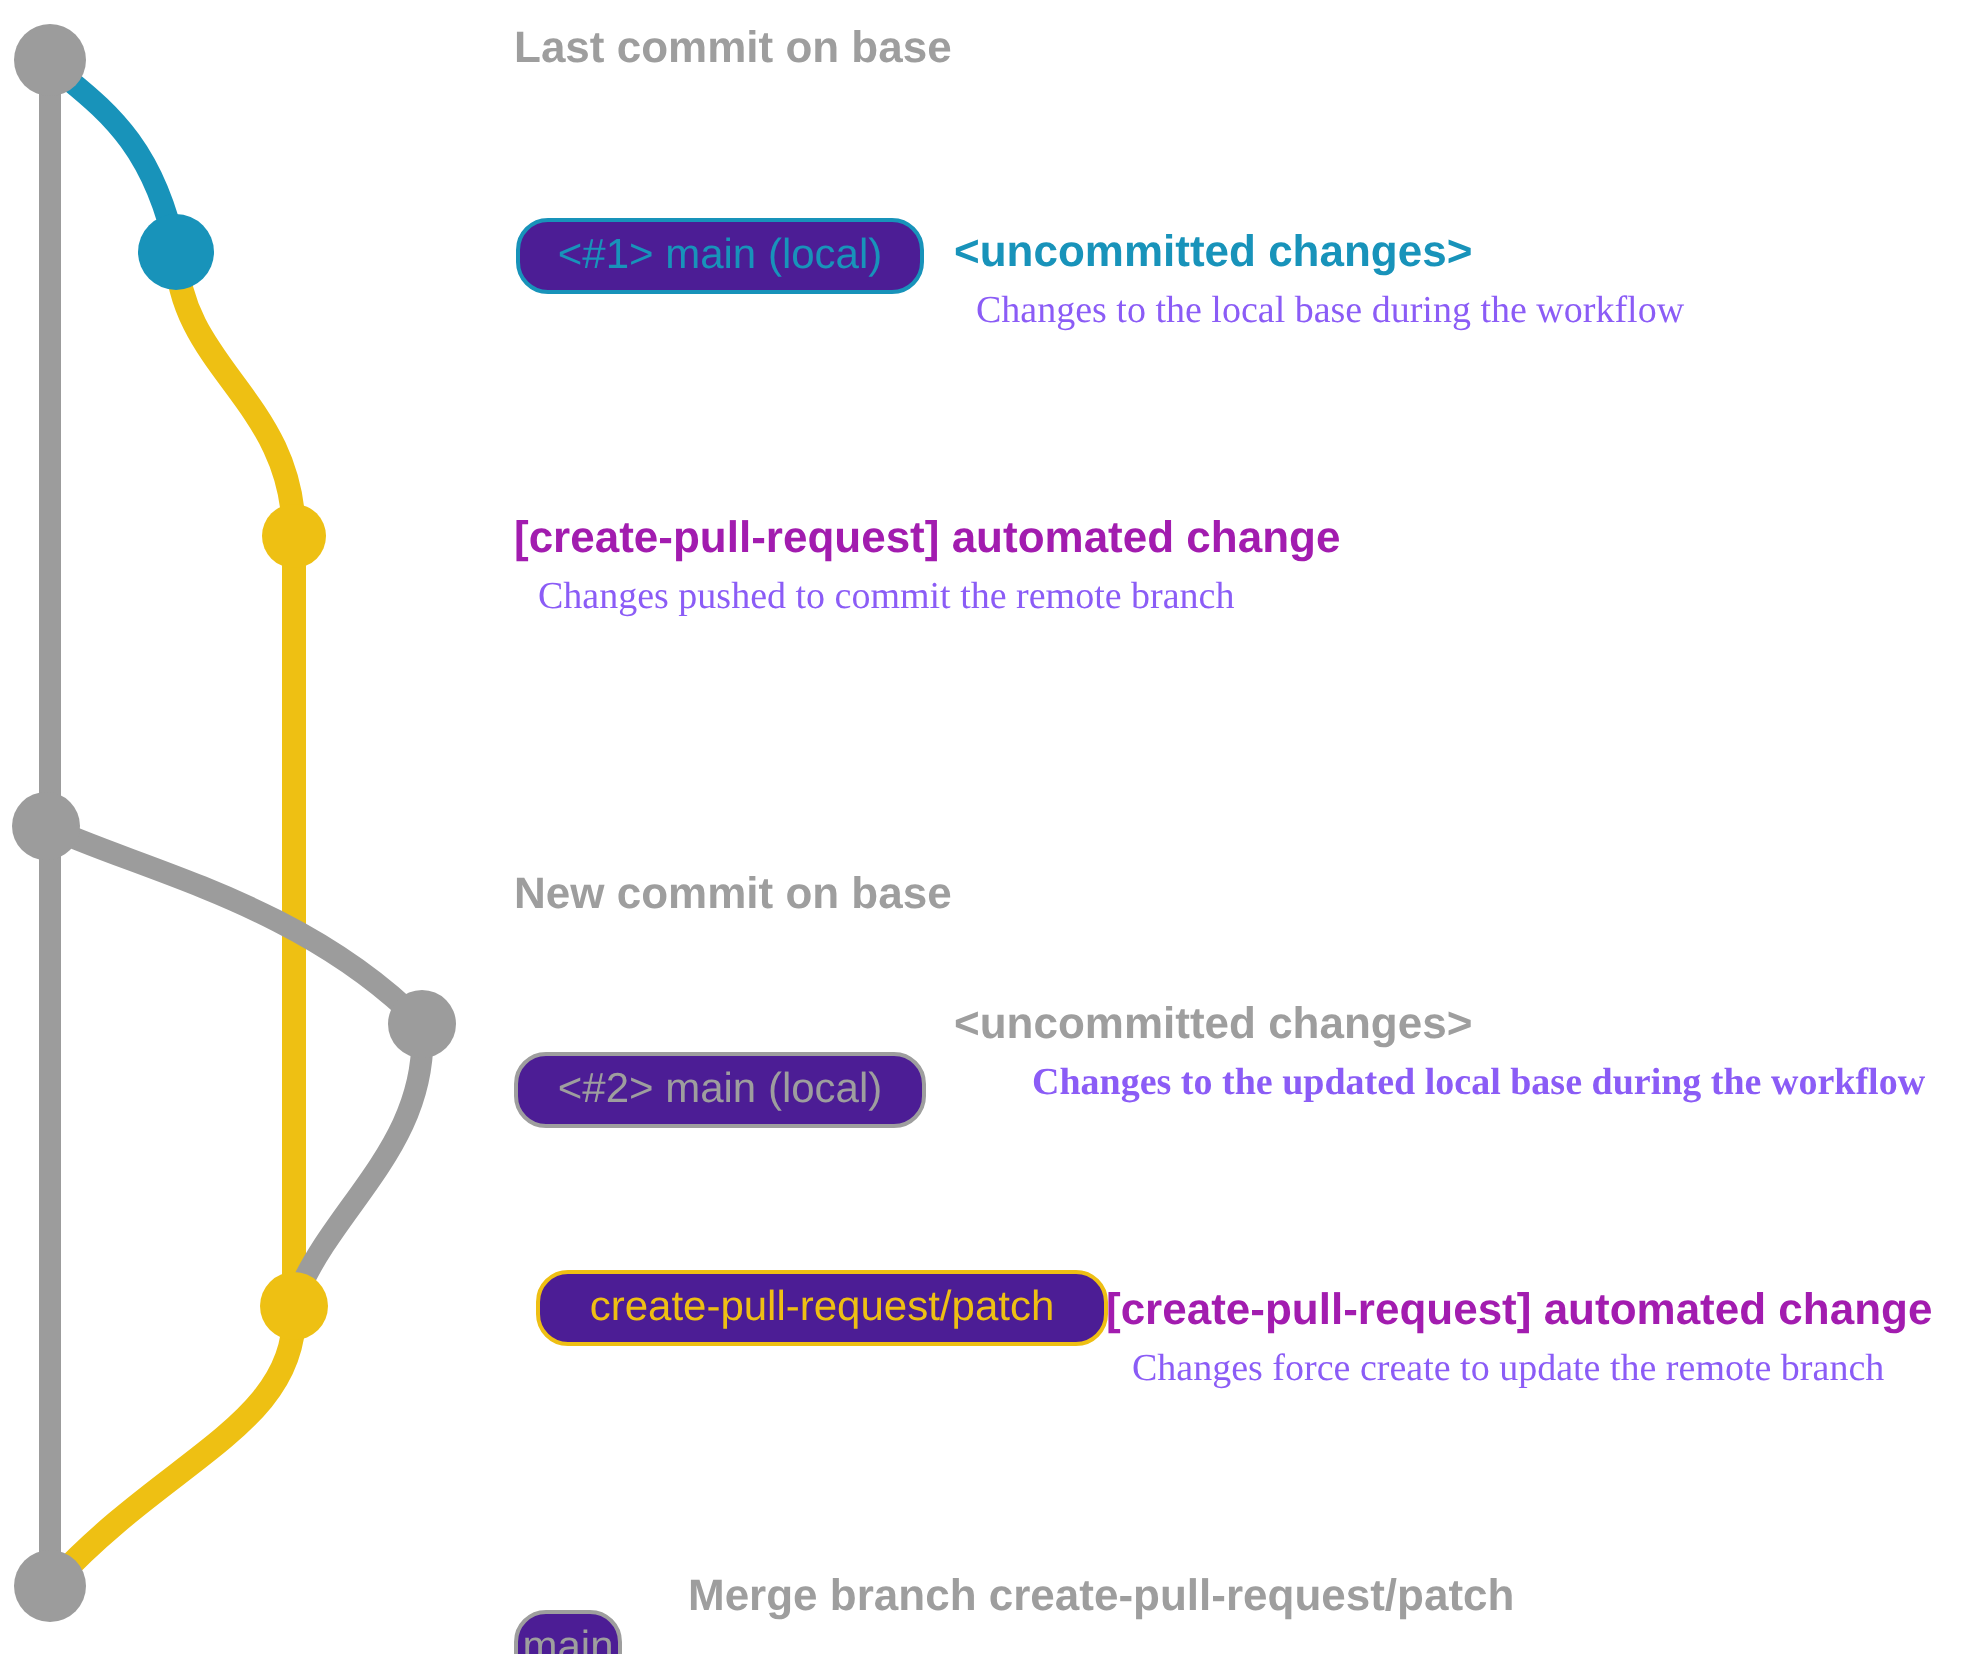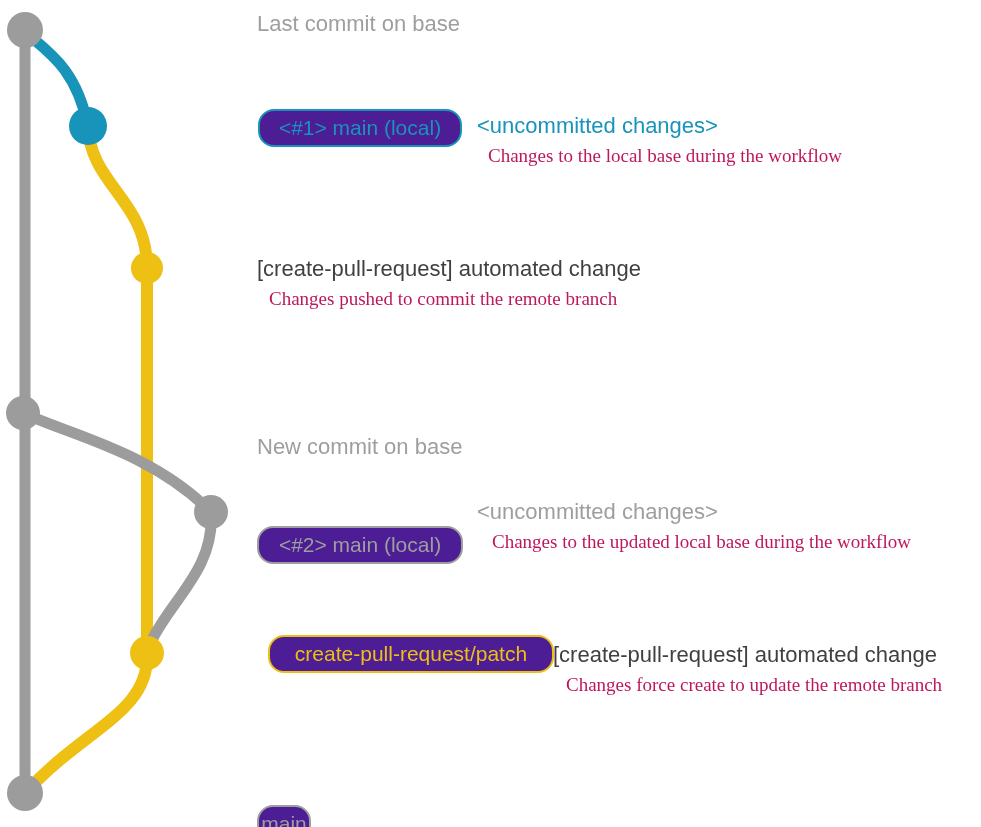--- a/index.html
+++ b/index.html
@@ -27,28 +27,28 @@
   .gray-branch  { stroke: #9C9C9C; stroke-width: 11; fill: none; stroke-linecap: round; }
   .node-gray    { fill: #9C9C9C; }
   .node-blue    { fill: #1893BA; }
   .node-yellow  { fill: #EEC013; }
 
   .txt {
     position: absolute;
     white-space: nowrap;
     line-height: 1.15;
   }
-  .sans-head   { font-size: 22px; font-weight: 400; }
+  .sans-head   { font-size: 22px; font-weight: 700; }
   .gray-text   { color: #9E9E9E; }
   .blue-text   { color: #1893BA; }
-  .yellow-text { color: #404040; }
+  .yellow-text { color: #a21caf; }
   .serif-note  {
     font-family: "Liberation Serif", serif;
     font-size: 19px;
-    color: #be185d;
+    color: #8b5cf6;
   }
   .tag-box {
     position: absolute;
     box-sizing: border-box;
     height: 38px;
     border-radius: 16px;
     border: 2px solid;
     display: flex;
     align-items: center;
     justify-content: center;
@@ -89,21 +89,22 @@
   <div class="txt sans-head blue-text" style="left:477px; top:113px;">&lt;uncommitted changes&gt;</div>
   <div class="txt serif-note" style="left:488px; top:145px;">Changes to the local base during the workflow</div>
 
   <div class="txt sans-head yellow-text" style="left:257px; top:256px;">[create-pull-request] automated change</div>
   <div class="txt serif-note" style="left:269px; top:288px;">Changes pushed to commit the remote branch</div>
 
   <div class="txt sans-head gray-text" style="left:257px; top:398px;margin-top:36px;">New commit on base</div>
 
   <div class="tag-box tag-gray" style="left:257px; top:492px; width:206px;margin-top:34px;">&lt;#2&gt; main (local)</div>
   <div class="txt sans-head gray-text" style="left:477px; top:499px;">&lt;uncommitted changes&gt;</div>
-  <div class="txt serif-note" style="left:492px; top:531px;">Changes to the updated local base during the workflow</div>
+  <div class="txt serif-note" style="left:516px; top:531px;font-weight:bold;">Changes to the updated local base during the workflow</div>
 
   <div class="tag-box tag-yellow" style="left:268px; top:635px; width:286px;">create-pull-request/patch</div>
   <div class="txt sans-head yellow-text" style="left:553px; top:642px;">[create-pull-request] automated change</div>
   <div class="txt serif-note" style="left:566px; top:674px;">Changes force create to update the remote branch</div>
 
   <div class="tag-box tag-gray" style="left:257px; top:805px; width:54px;">main</div>
+  <div class="txt sans-head gray-text" style="left:344px; top:785px;">Merge branch create-pull-request/patch</div>
 
 </div>
 
 </body></html>

